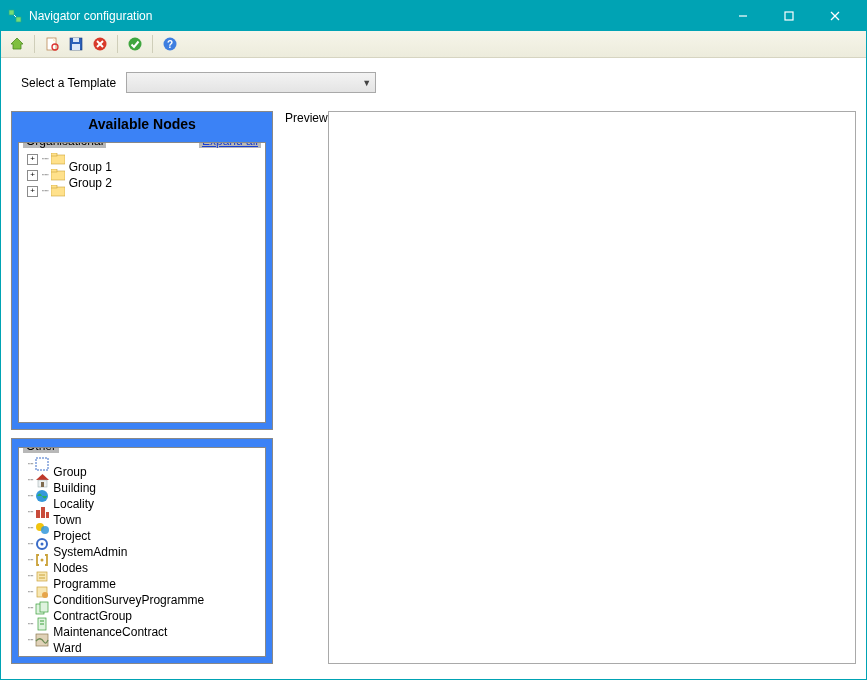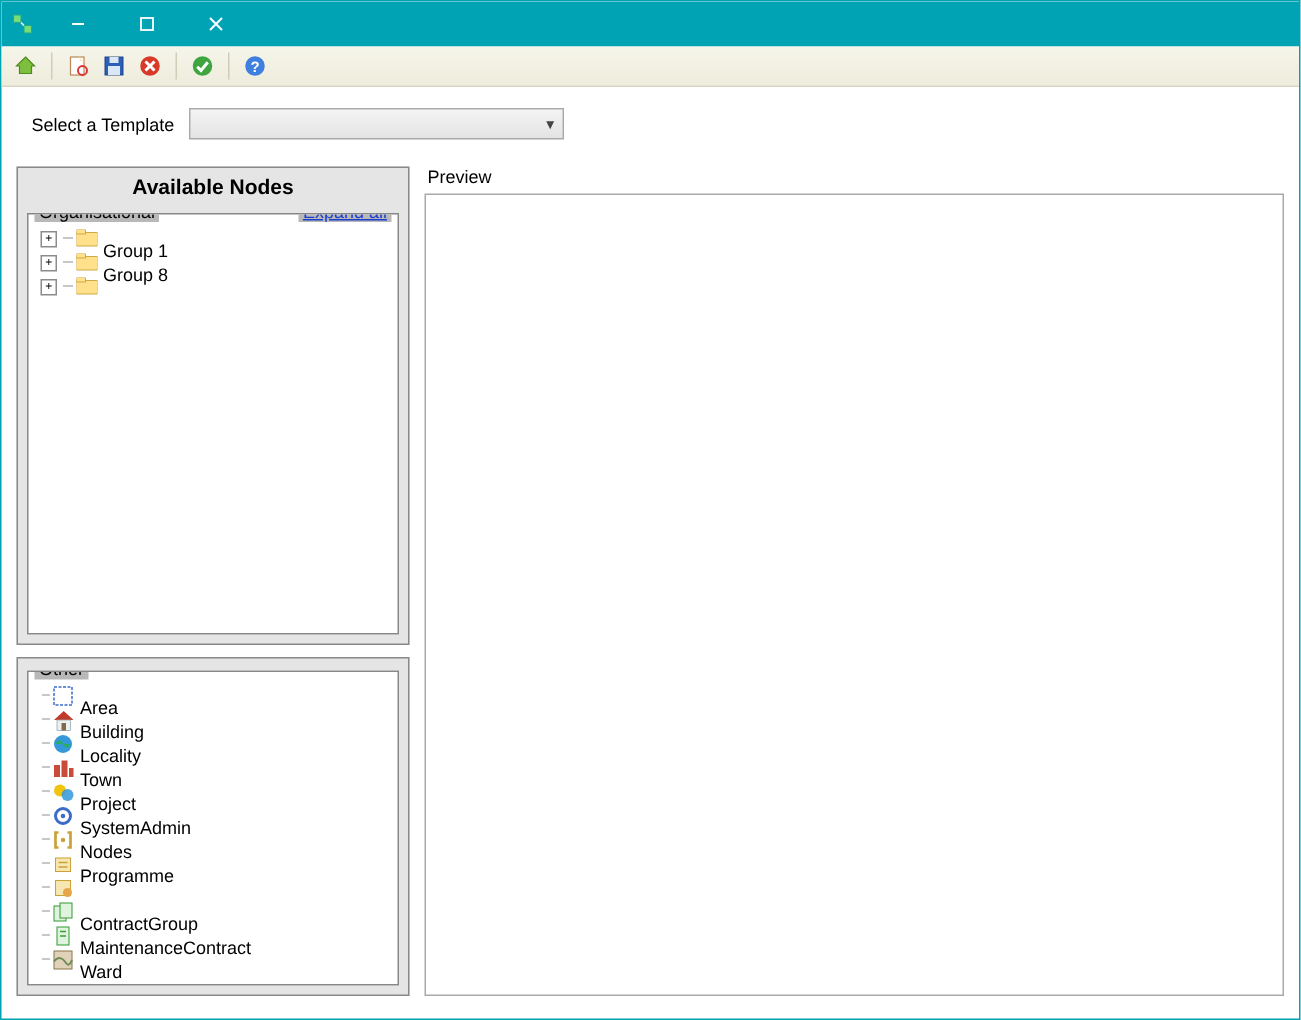--- a/index.html
+++ b/index.html
@@ -75,33 +75,33 @@
     gap: 10px;
     height: calc(100% - 30px - 27px - 50px);
   }
   .left {
     width: 262px;
     display:flex; flex-direction:column;
     gap: 8px;
   }
   .right {
     flex:1;
-    display:flex; flex-direction:column;
+    display:flex; flex-direction:row;
   }
   .preview-label { font-size:12px; margin-bottom:4px; margin-left:2px; }
   .preview-pane {
     flex:1;
     border:1px solid #a9a9a9;
     background:#fff;
   }
 
   
   .panel-frame {
     border:1px solid #888;
-    background:#e5e5e5;
+    background:#3b82f6;
     padding: 2px 6px 6px 6px;
     display:flex; flex-direction:column;
   }
   .panel-frame.top { flex:1; min-height:0; }
   .available-header {
     text-align:center;
     font-weight:bold;
     font-size:14px;
     padding: 2px 0 4px 0;
   }
@@ -181,20 +181,21 @@
 <body>
 
 <div class="titlebar">
   <div class="app-icon">
     <svg width="14" height="14" viewBox="0 0 14 14">
       <rect x="1" y="1" width="5" height="5" fill="#77dd77" stroke="#2a8" stroke-width="0.7"></rect>
       <rect x="8" y="8" width="5" height="5" fill="#77dd77" stroke="#2a8" stroke-width="0.7"></rect>
       <line x1="6" y1="6" x2="8" y2="8" stroke="#fff" stroke-width="1"></line>
     </svg>
   </div>
+  <div class="title">Navigator configuration</div>
   <div class="win-btn">
     <svg width="10" height="10" viewBox="0 0 10 10">
         <line x1="1" y1="5" x2="9" y2="5" stroke="#fff" stroke-width="1.2"></line>
       </svg>
   </div>
   <div class="win-btn">
     <svg width="10" height="10" viewBox="0 0 10 10">
         <rect x="1" y="1" width="8" height="8" fill="none" stroke="#fff" stroke-width="1.2"></rect>
       </svg>
   </div>
@@ -295,21 +296,21 @@
           </li>
           <li>
             <span class="expander">+</span>
             <span class="dots">·····</span>
             <span class="node-icon">
               <svg width="14" height="12" viewBox="0 0 14 12">
                   <rect x="0" y="2" width="14" height="9" fill="#ffe18b" stroke="#caa23a" stroke-width="0.6"></rect>
                   <rect x="0" y="0" width="6" height="3" fill="#ffe18b" stroke="#caa23a" stroke-width="0.6"></rect>
                 </svg>
             </span>
-            <span class="node-label">Group 8</span>
+            <span class="node-label">Group 2</span>
           </li>
           <li>
             <span class="expander">+</span>
             <span class="dots">·····</span>
             <span class="node-icon">
               <svg width="14" height="12" viewBox="0 0 14 12">
                   <rect x="0" y="2" width="14" height="9" fill="#ffe18b" stroke="#caa23a" stroke-width="0.6"></rect>
                   <rect x="0" y="0" width="6" height="3" fill="#ffe18b" stroke="#caa23a" stroke-width="0.6"></rect>
                 </svg>
             </span>
@@ -323,21 +324,21 @@
         <span class="legend">Other</span>
 
         <ul class="tree">
           <li>
             <span class="dots short">····</span>
             <span class="node-icon">
               <svg width="14" height="14" viewBox="0 0 14 14">
                   <rect x="1" y="1" width="12" height="12" fill="none" stroke="#3a6cc8" stroke-width="1" stroke-dasharray="2 1"></rect>
                 </svg>
             </span>
-            <span class="node-label">Area</span>
+            <span class="node-label">Group</span>
           </li>
           <li>
             <span class="dots short">····</span>
             <span class="node-icon">
               <svg width="15" height="15" viewBox="0 0 15 15">
                   <polygon points="7.5,1 14,7 1,7" fill="#c0392b"></polygon>
                   <rect x="3" y="7" width="9" height="7" fill="#ecf0f1" stroke="#95a5a6" stroke-width="0.5"></rect>
                   <rect x="6" y="9" width="3" height="5" fill="#7f6a4e"></rect>
                 </svg>
             </span>
@@ -406,20 +407,21 @@
             <span class="node-label">Programme</span>
           </li>
           <li>
             <span class="dots short">····</span>
             <span class="node-icon">
               <svg width="14" height="14" viewBox="0 0 14 14">
                   <rect x="2" y="2" width="10" height="10" fill="#f7e7b3" stroke="#caa23a" stroke-width="0.7"></rect>
                   <circle cx="10" cy="10" r="3" fill="#e6a54b"></circle>
                 </svg>
             </span>
+            <span class="node-label">ConditionSurveyProgramme</span>
           </li>
           <li>
             <span class="dots short">····</span>
             <span class="node-icon">
               <svg width="14" height="14" viewBox="0 0 14 14">
                   <rect x="1" y="3" width="8" height="10" fill="#dff3df" stroke="#3a9f3a" stroke-width="0.7"></rect>
                   <rect x="5" y="1" width="8" height="10" fill="#dff3df" stroke="#3a9f3a" stroke-width="0.7"></rect>
                 </svg>
             </span>
             <span class="node-label">ContractGroup</span>

